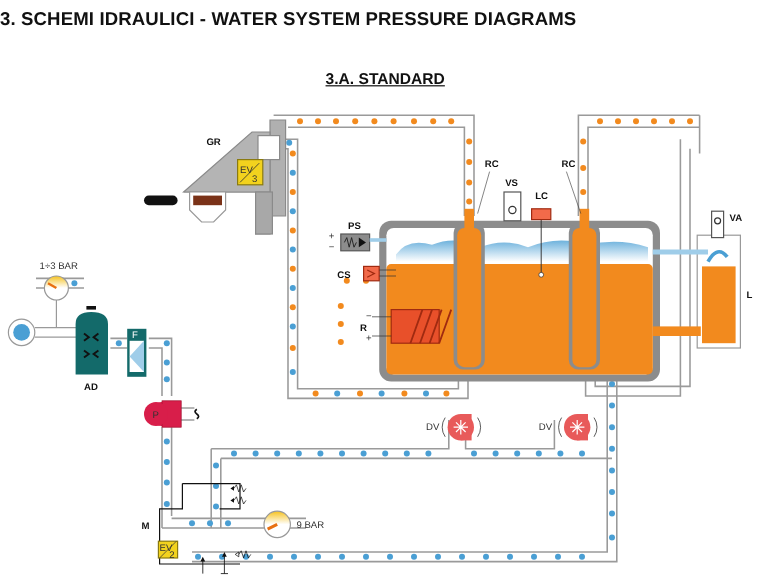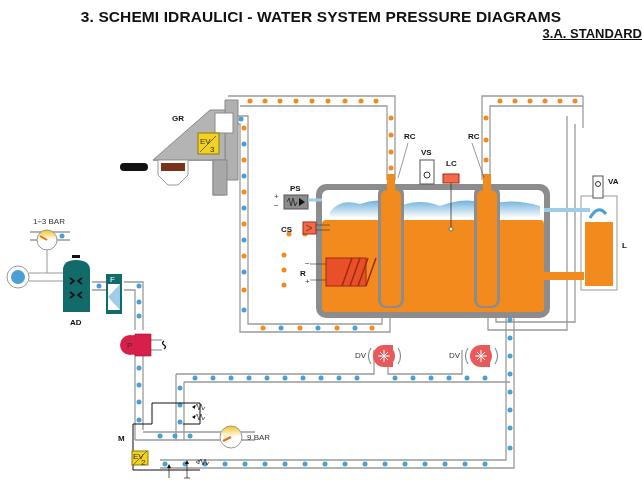--- a/index.html
+++ b/index.html
@@ -1,18 +1,18 @@
 <!DOCTYPE html>
 <html><head>
 <meta charset="utf-8">
 <style>
   html,body{margin:0;padding:0;background:#fff;}
   body{width:642px;height:488px;position:relative;overflow:hidden;font-family:"Liberation Sans",sans-serif;}
-  .title{position:absolute;left:0;width:642px;text-align:center;top:8px;font-weight:bold;font-size:15.5px;color:#111;letter-spacing:0.1px;}
-  .subtitle{position:absolute;left:0;width:642px;text-align:right;top:26px;font-weight:bold;font-size:13px;color:#111;text-decoration:underline;}
+  .title{position:absolute;left:0;width:642px;text-align:left;top:8px;font-weight:bold;font-size:15.5px;color:#111;letter-spacing:0.1px;}
+  .subtitle{position:absolute;left:0;width:642px;text-align:center;top:58px;font-weight:bold;font-size:13px;color:#111;text-decoration:underline;}
   svg{position:absolute;left:0;top:0;}
   .lbl{font-family:"Liberation Sans",sans-serif;font-size:8px;font-weight:bold;fill:#111;}
   .lbl-n{font-family:"Liberation Sans",sans-serif;font-size:8px;fill:#333;}
 </style>
 </head>
 <body>
 
 <div class="title">3. SCHEMI IDRAULICI - WATER SYSTEM PRESSURE DIAGRAMS</div>
 <div class="subtitle">3.A. STANDARD</div>
 

